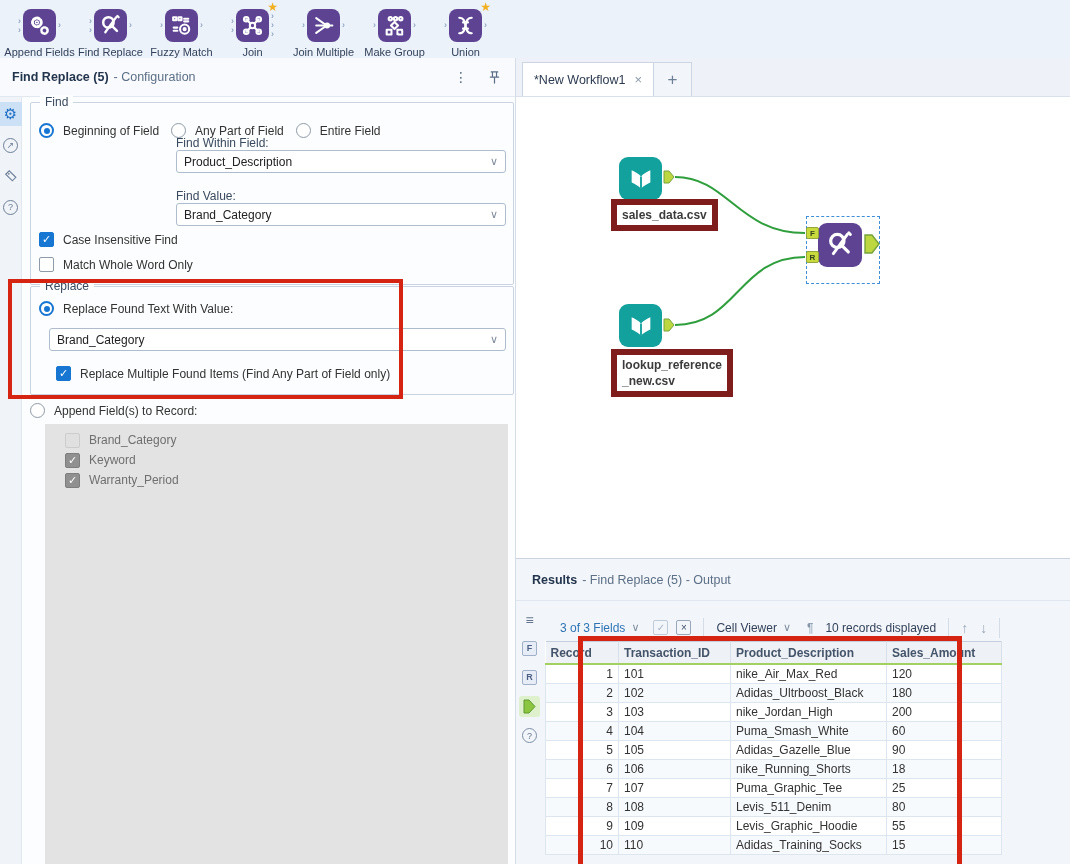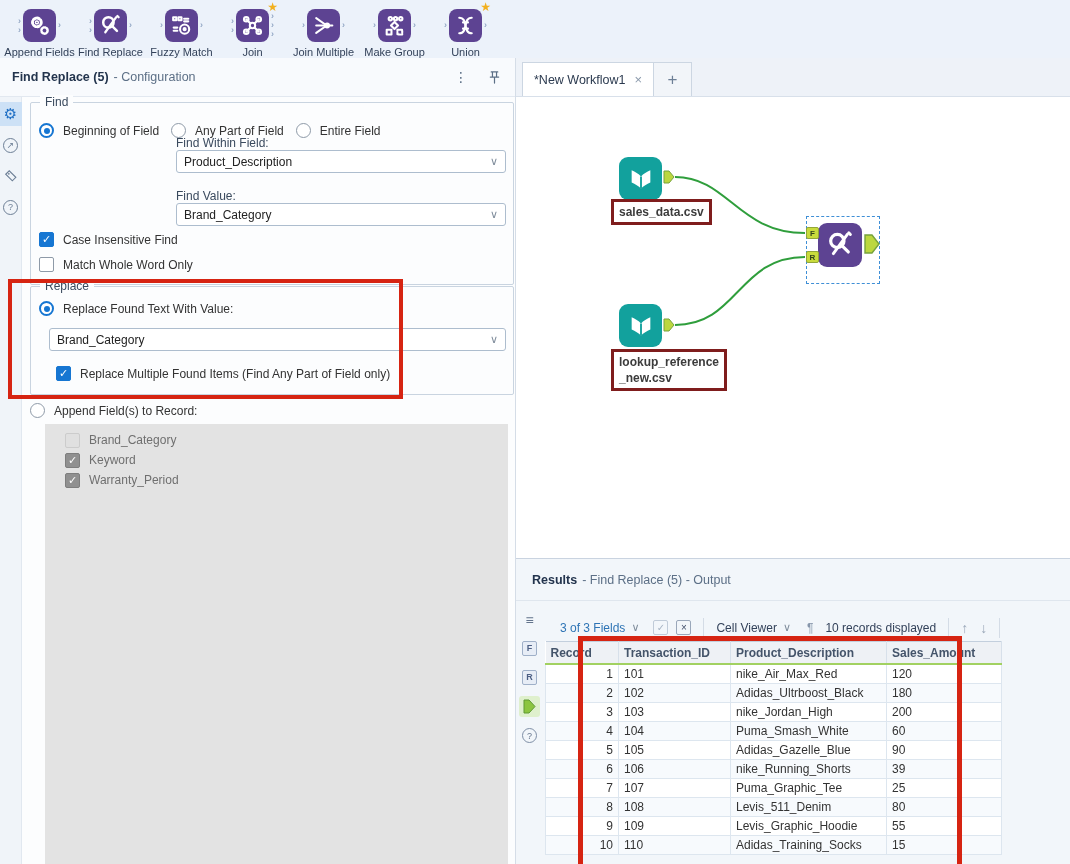--- a/index.html
+++ b/index.html
@@ -67,21 +67,21 @@
   .wf-tab{margin-left:6px;height:33px;background:#fff;border:1px solid #ccd6e2;border-bottom:none;
           display:flex;align-items:center;padding:0 11px;gap:9px;font-size:12.5px;color:#2b3a4f;cursor:pointer}
   .tab-close{color:#8a99ab;font-size:13px;cursor:pointer}
   .newtab{width:37px;height:33px;border:1px solid #ccd6e2;border-bottom:none;border-left:none;
           background:#f2f5f9;display:flex;align-items:center;justify-content:center;color:#6d7f96;
           font-size:17px;cursor:pointer}
   #canvas{position:absolute;left:0;top:39px;width:554px;height:461px;background:#fff}
   .node-icon{position:absolute;border-radius:9px;display:flex;align-items:center;justify-content:center;cursor:pointer}
   .book{width:43px;height:43px;background:#12a19d}
   .frnode{width:44px;height:44px;background:#5d4392}
-  .node-label{position:absolute;background:#fff;border:3px solid #7f1d1d;color:#3c3c3c;font-weight:bold;
+  .node-label{position:absolute;background:#fff;border:6px solid #7f1d1d;color:#3c3c3c;font-weight:bold;
               padding:2px 5px;line-height:16px;white-space:nowrap}
   .sel-rect{position:absolute;border:1px dashed #3f8fd6}
   .mini-anchor{position:absolute}
   .fr-letter{position:absolute;width:13px;height:12px;background:#c9db3c;border:1px solid #93a637;
              border-radius:2px;font-size:8px;font-weight:bold;color:#33431b;text-align:center;
              line-height:11px;box-sizing:border-box}
   
   #results{position:absolute;left:516px;top:558px;width:554px;height:306px;background:#f2f6fa;
            border-top:1px solid #c9d3e0;box-sizing:border-box}
   #res-header{height:41px;border-bottom:1px solid #dfe6ee;display:flex;align-items:center;padding-left:16px}
@@ -540,21 +540,21 @@
         <tr>
           <td class="num">5</td>
           <td>105</td>
           <td>Adidas_Gazelle_Blue</td>
           <td>90</td>
         </tr>
         <tr>
           <td class="num">6</td>
           <td>106</td>
           <td>nike_Running_Shorts</td>
-          <td>39</td>
+          <td>18</td>
         </tr>
         <tr>
           <td class="num">7</td>
           <td>107</td>
           <td>Puma_Graphic_Tee</td>
           <td>25</td>
         </tr>
         <tr>
           <td class="num">8</td>
           <td>108</td>

